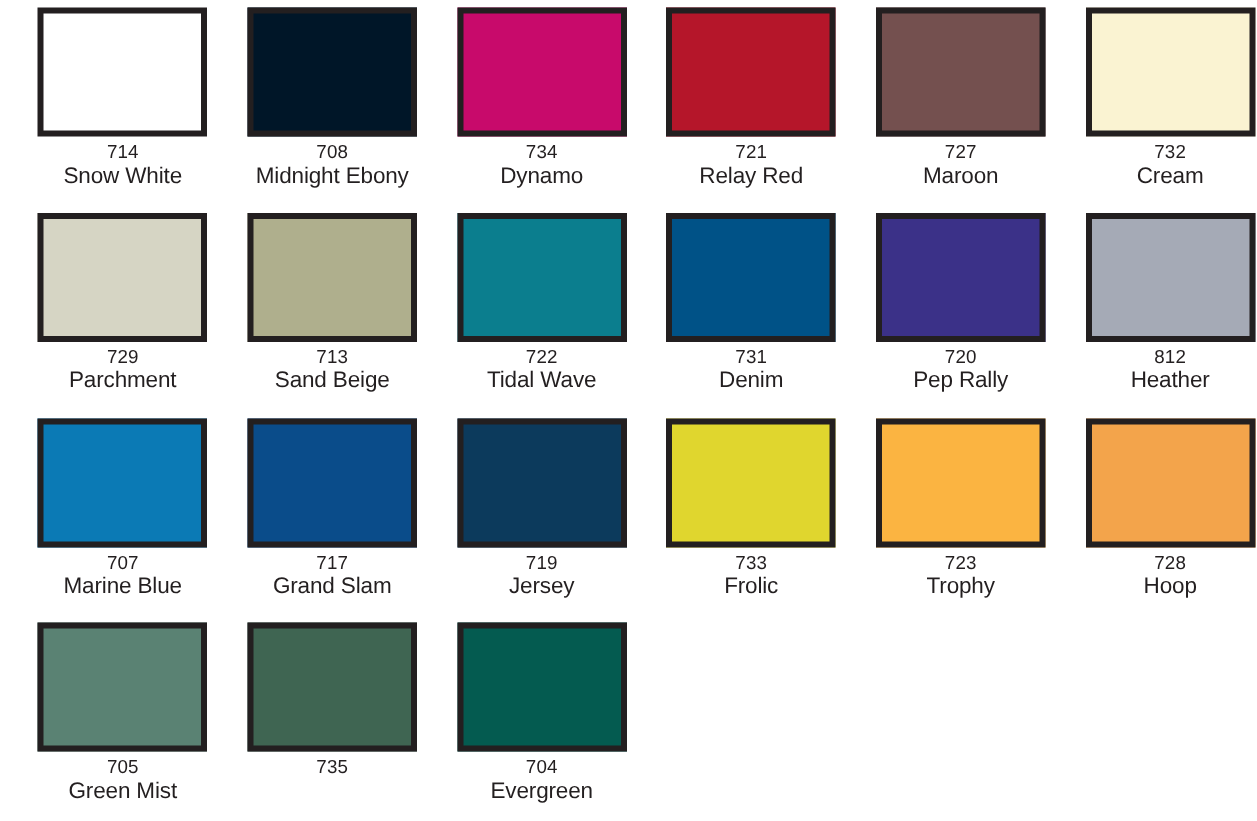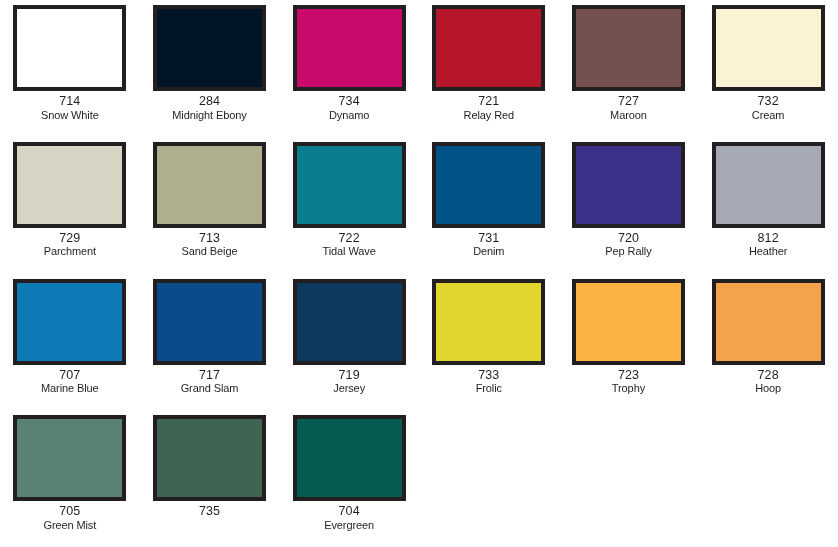--- a/index.html
+++ b/index.html
@@ -16,20 +16,21 @@
     -webkit-font-smoothing: antialiased;
   }
 
   #swatch-grid {
     display: grid;
     grid-template-columns: repeat(6, 139.666px);
     grid-template-rows: repeat(4, 136.75px);
     width: 838px;
     height: 391px;
     box-sizing: border-box;
+    padding-left: 12px;
   }
 
   .swatch-cell {
     position: relative;
     box-sizing: border-box;
     display: flex;
     flex-direction: column;
     align-items: center;
     padding-top: 5px;
   }
@@ -51,40 +52,40 @@
   }
 
   .swatch-code {
     display: block;
     font-size: 12.5px;
     letter-spacing: 0.1px;
   }
 
   .swatch-name {
     display: block;
-    font-size: 11px;
+    font-size: 15px;
     letter-spacing: -0.1px;
     white-space: nowrap;
   }
 </style>
 </head>
 <body>
 
 <div id="swatch-grid">
     <div class="swatch-cell">
       <div class="swatch-chip" style="border-color: rgb(35, 31, 32); background-color: rgb(255, 255, 255);"></div>
       <div class="swatch-caption">
         <span class="swatch-code">714</span>
         <span class="swatch-name">Snow White</span>
       </div>
     </div>
     <div class="swatch-cell">
       <div class="swatch-chip" style="border-color: rgb(35, 31, 32); background-color: rgb(0, 22, 40);"></div>
       <div class="swatch-caption">
-        <span class="swatch-code">284</span>
+        <span class="swatch-code">708</span>
         <span class="swatch-name">Midnight Ebony</span>
       </div>
     </div>
     <div class="swatch-cell">
       <div class="swatch-chip" style="border-color: rgb(35, 31, 32); background-color: rgb(200, 10, 107);"></div>
       <div class="swatch-caption">
         <span class="swatch-code">734</span>
         <span class="swatch-name">Dynamo</span>
       </div>
     </div>

